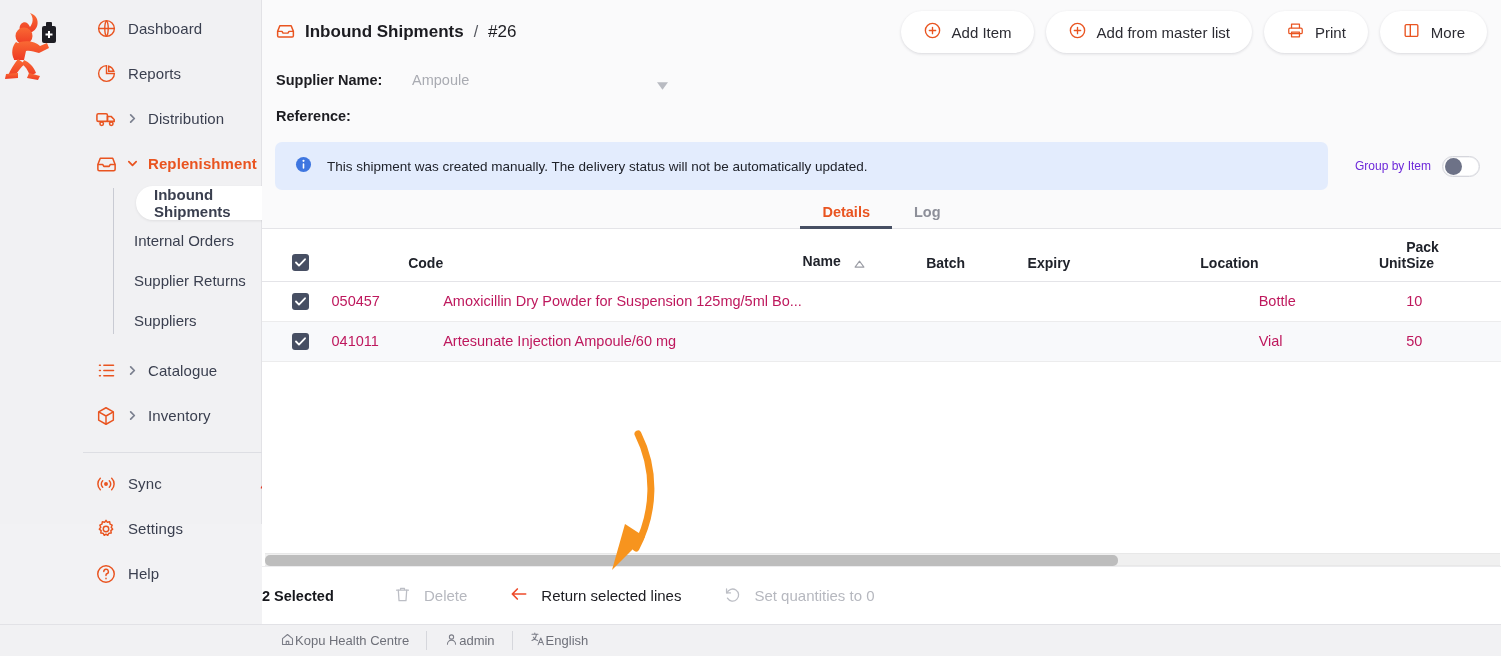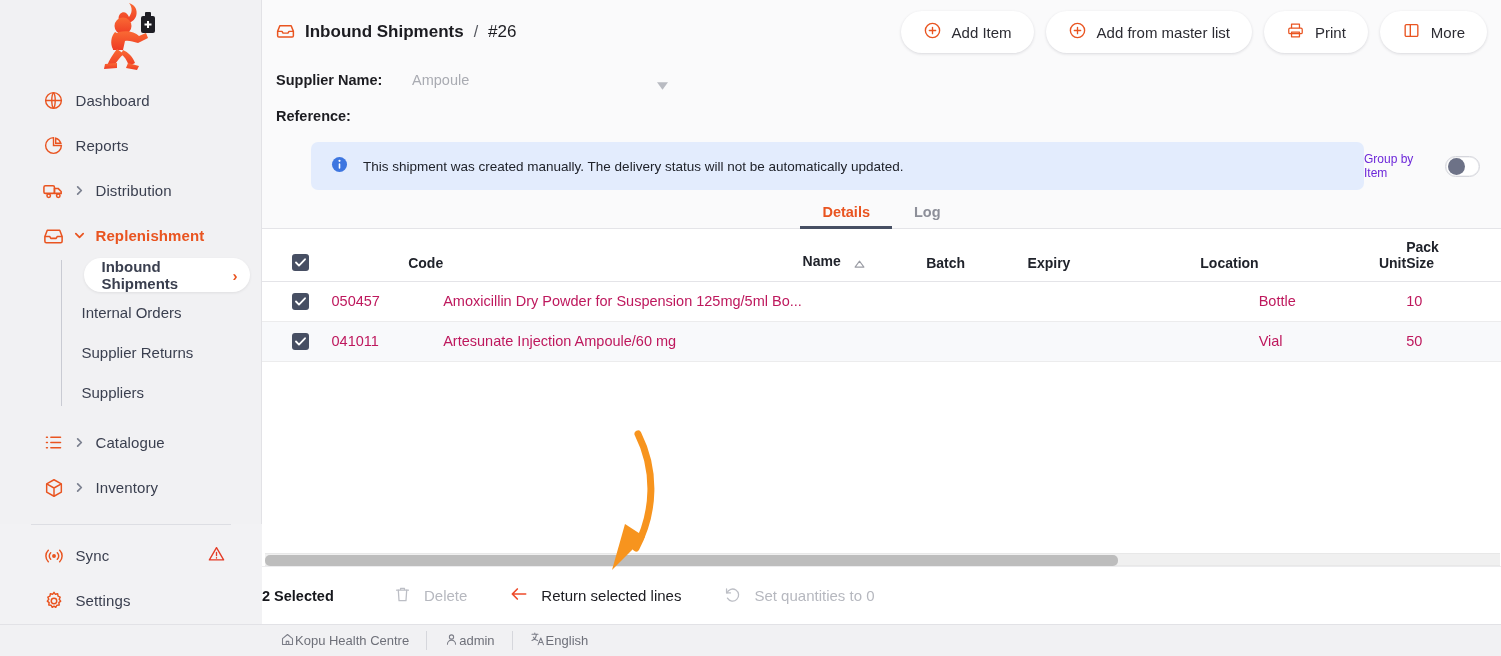--- a/index.html
+++ b/index.html
@@ -16,23 +16,22 @@
     background: #f2f2f4;
   }
 
   
   .sidebar {
     width: 262px; height: 524px;
     background: #f1f1f3;
     border-right: 1px solid #e2e2e6;
     position: relative;
     flex: 0 0 262px;
-    display: flex; flex-direction: column;
+    display: flex; flex-direction: row;
     border-top-right-radius: 0;
-    align-items: center;
   }
   .logo-wrap {
     height: 92px;
     display: flex; align-items: center; justify-content: center;
   }
   .logo { width: 64px; height: 72px; }
 
   .nav { padding: 0; margin-top: 6px; }
   .nav-item {
     display: flex; align-items: center;
@@ -174,21 +173,20 @@
     padding-top: 8px;
   }
   .banner {
     flex: 0 0 1053px;
     height: 48px;
     background: #e3ecfd;
     border-radius: 7px;
     display: flex; align-items: center;
     gap: 14px;
     padding: 0 19px;
-    margin-left: 36px;
   }
   .banner-text { font-size: 13.5px; color: #20232b; }
   .group-toggle {
     margin-left: auto;
     display: flex; align-items: center; gap: 11px;
     padding-right: 7px;
     height: 48px;
   }
   .group-label { font-size: 12px; color: #6d28d9; }
   .switch {

